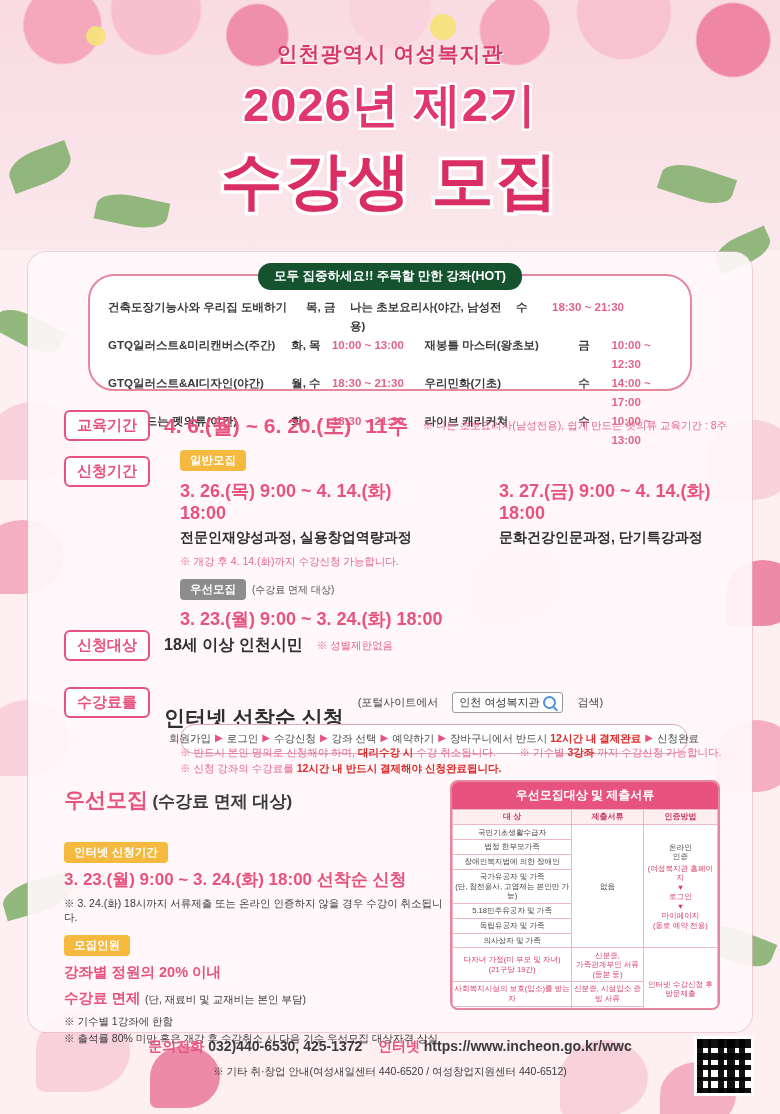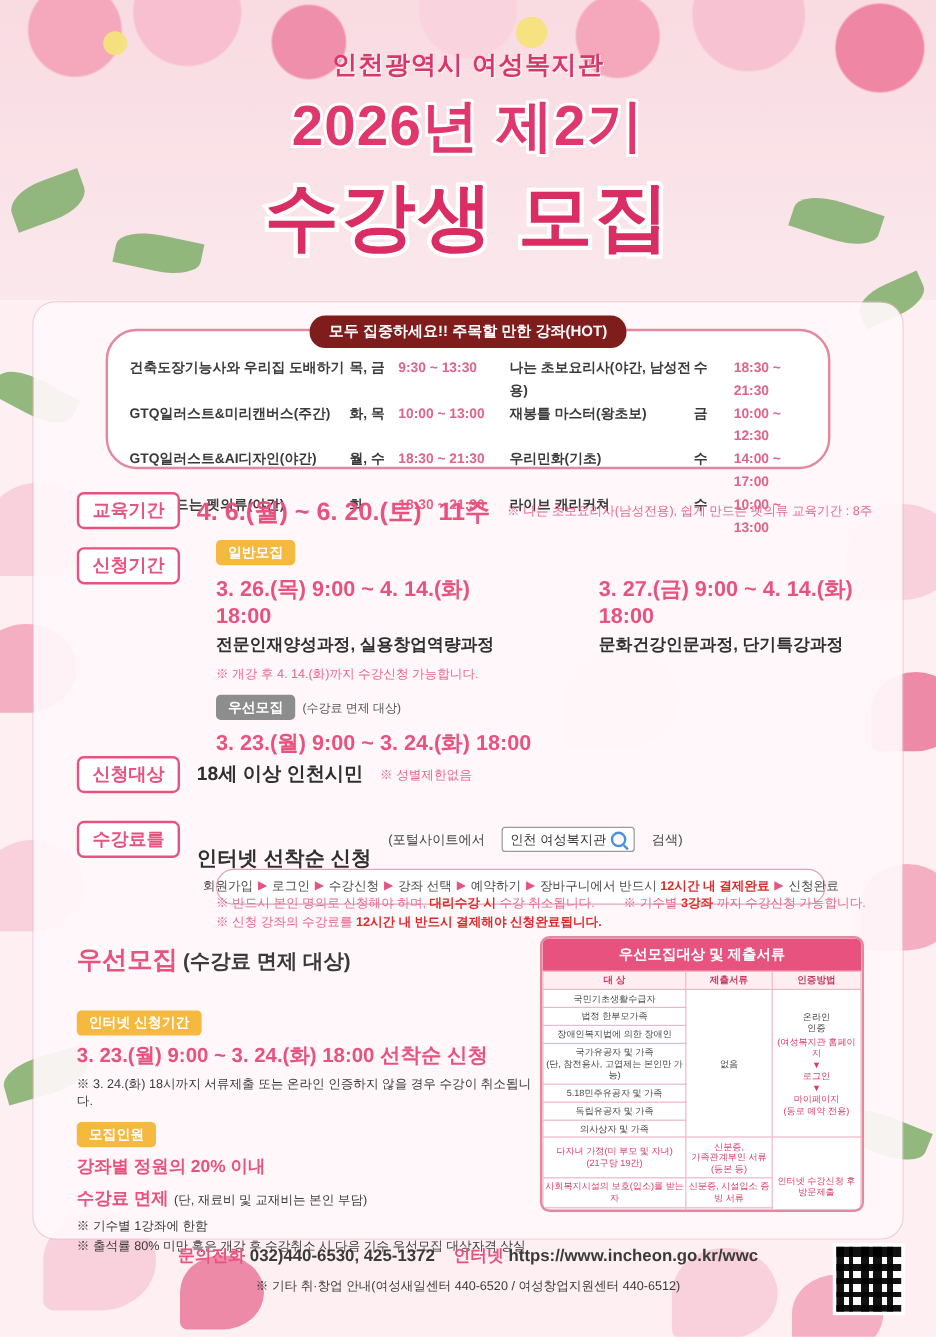--- a/index.html
+++ b/index.html
@@ -72,21 +72,21 @@
   }
 
   
   .hot-box {
     position: absolute; left: 60px; top: 22px; width: 604px; height: 117px;
     border: 2px solid #e4879f; border-radius: 26px;
     background: #fff;
   }
   .hot-tag {
     position: absolute; left: 50%; top: -13px; transform: translateX(-50%);
-    background: #7f1d1d; color: #fff; font-size: 12.5px; font-weight: bold;
+    background: #14532d; color: #fff; font-size: 12.5px; font-weight: bold;
     padding: 5px 16px; border-radius: 13px; white-space: nowrap;
   }
   .hot-table { position: absolute; top: 22px; left: 18px; right: 12px; }
   .hot-row { display: flex; font-size: 11.5px; line-height: 19px; font-weight: bold; }
   .hot-row .nm { width: 198px; color: #3a3a3a; }
   .hot-row .dy { width: 44px; color: #3a3a3a; }
   .hot-row .tm { width: 100px; color: #e0648a; }
   .hot-row .nm2 { width: 166px; color: #3a3a3a; }
   .hot-row .dy2 { width: 36px; color: #3a3a3a; }
   .hot-row .tm2 { color: #e0648a; }
@@ -206,21 +206,20 @@
 </div>
 
 <div class="card">
 
   <div class="hot-box">
     <div class="hot-tag">모두 집중하세요!! 주목할 만한 강좌(HOT)</div>
     <div class="hot-table">
       <div class="hot-row">
         <span class="nm">건축도장기능사와 우리집 도배하기</span>
         <span class="dy">목, 금</span>
-        <span class="tm">9:30 ~ 13:30</span>
         <span class="nm2">나는 초보요리사(야간, 남성전용)</span>
         <span class="dy2">수</span>
         <span class="tm2">18:30 ~ 21:30</span>
       </div>
       <div class="hot-row">
         <span class="nm">GTQ일러스트&amp;미리캔버스(주간)</span>
         <span class="dy">화, 목</span>
         <span class="tm">10:00 ~ 13:00</span>
         <span class="nm2">재봉틀 마스터(왕초보)</span>
         <span class="dy2">금</span>
@@ -276,21 +275,21 @@
   </div>
 
   <div class="row" style="left:36px;top:378px;align-items:center;gap:14px;">
     <span class="pill">신청대상</span>
     <span class="blk" style="font-size:16px;">18세 이상 인천시민</span>
     <span class="note">※ 성별제한없음</span>
   </div>
 
   <div class="row" style="left:36px;top:420px;align-items:center;gap:14px;">
     <span class="pill">수강료를</span>
-    <span class="blk" style="font-size:17px;margin-top:32px;">인터넷 선착순 신청</span>
+    <span class="blk" style="font-size:21px;margin-top:32px;">인터넷 선착순 신청</span>
     <span style="font-size:11px;color:#444;">(포털사이트에서</span>
     <span class="search-box">
       <span>인천 여성복지관</span>
       <span class="mag"></span>
     </span>
     <span style="font-size:11px;color:#444;">검색)</span>
   </div>
 
   <div class="flow">
     <span class="step">회원가입</span>

